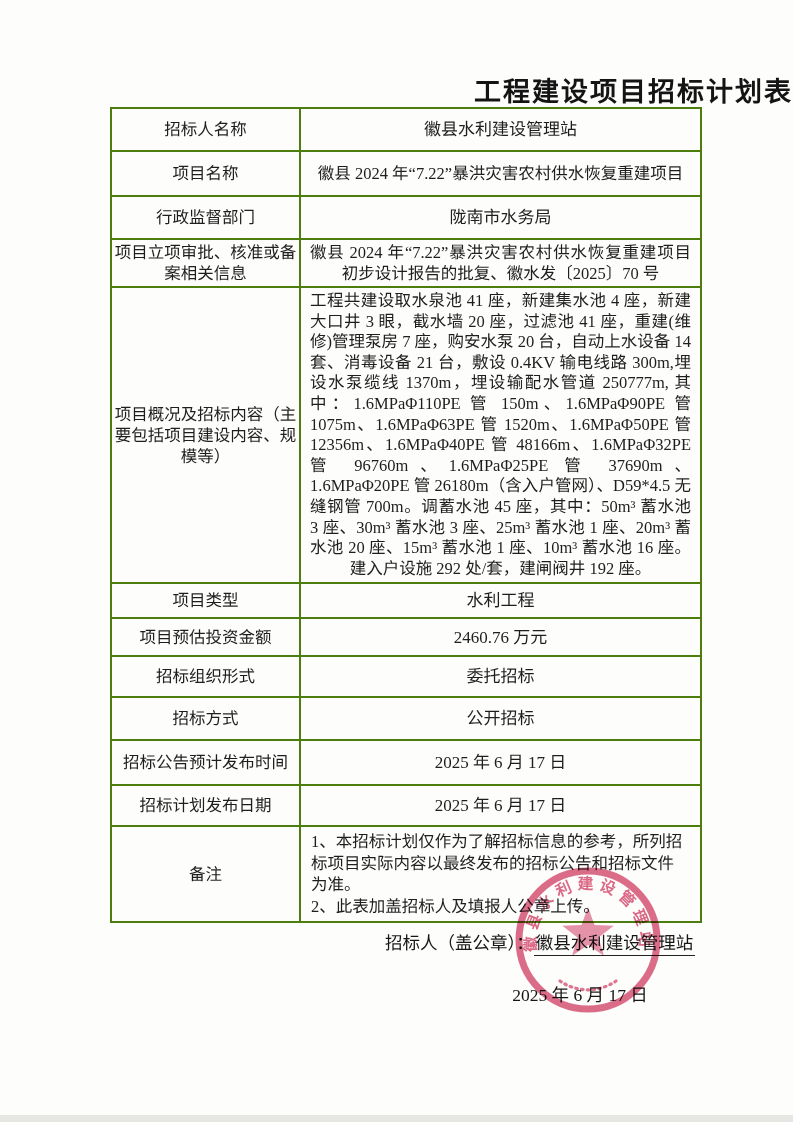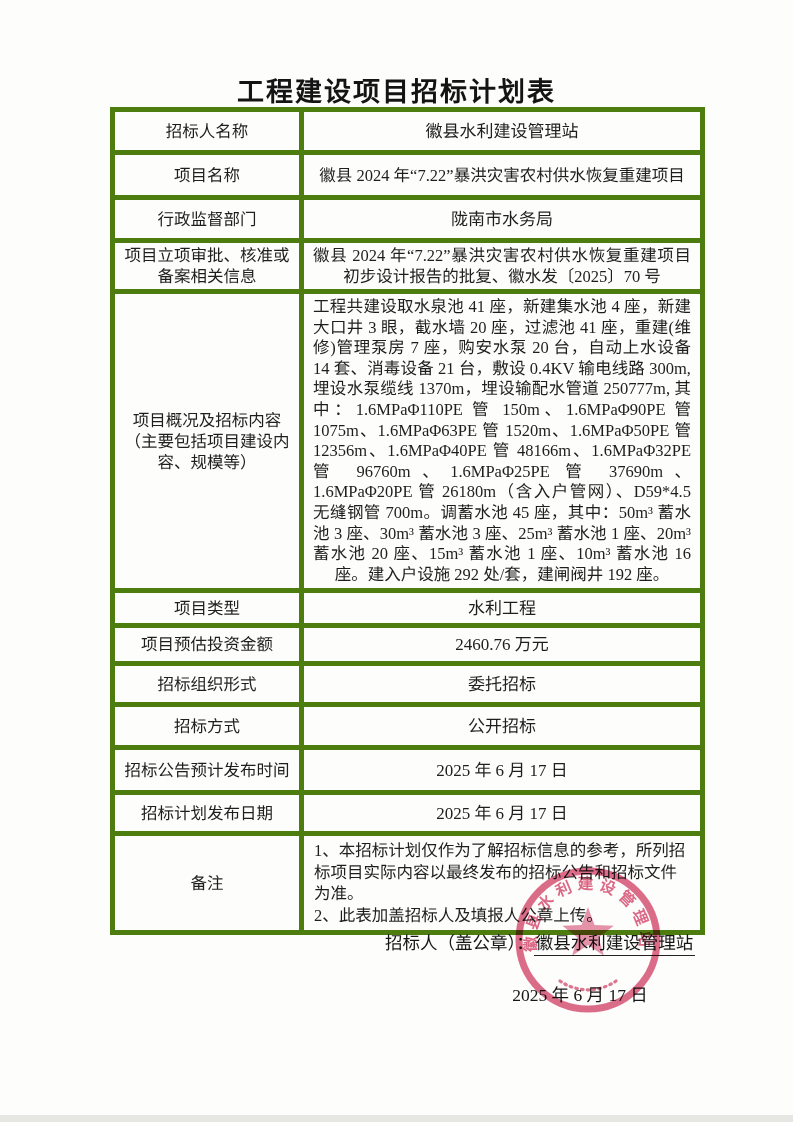--- a/index.html
+++ b/index.html
@@ -12,35 +12,35 @@
     overflow:hidden;
     font-family:"Liberation Serif","DejaVu Serif",serif;
     color:#1e1e1e;
   }
   .scan-edge-bottom {
     position:absolute; left:0; bottom:0; width:100%; height:7px;
     background:#e6e6e2;
   }
   .doc-title {
     position:absolute; top:70px; left:0; width:100%;
-    text-align:center;
+    text-align:right;
     font-family:"Liberation Sans","DejaVu Sans",sans-serif;
     font-weight:700;
     font-size:27px;
     letter-spacing:2px;
     color:#141414;
   }
   table.plan-table {
     position:absolute; left:110px; top:107px;
     width:590px;
     border-collapse:collapse;
     table-layout:fixed;
   }
   .plan-table td {
-    border:5px solid #4d7c0f;
+    border:2px solid #4d7c0f;
     vertical-align:middle;
     font-size:17px;
     line-height:21px;
   }
   .plan-table td.label {
     text-align:center;
     font-size:16.5px;
     padding:2px 2px;
   }
   .plan-table td.value {

